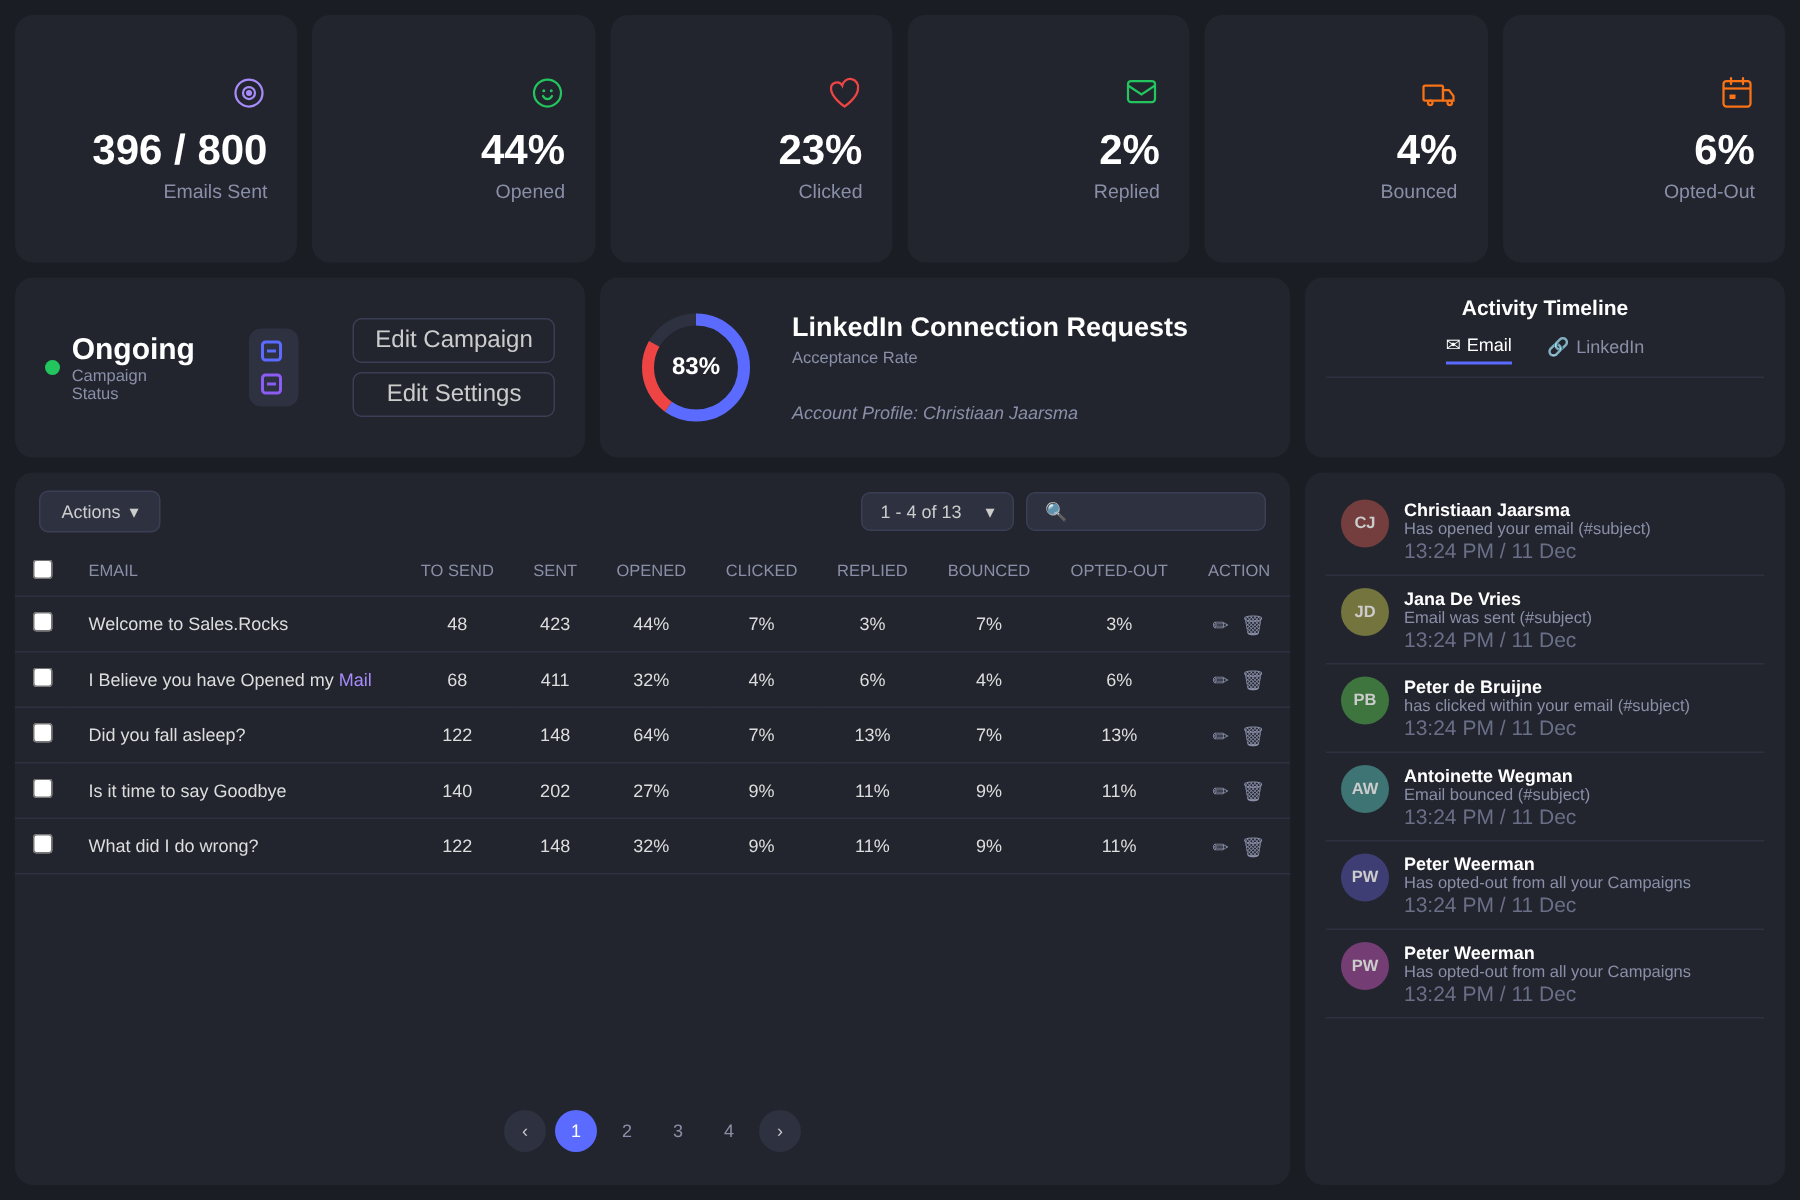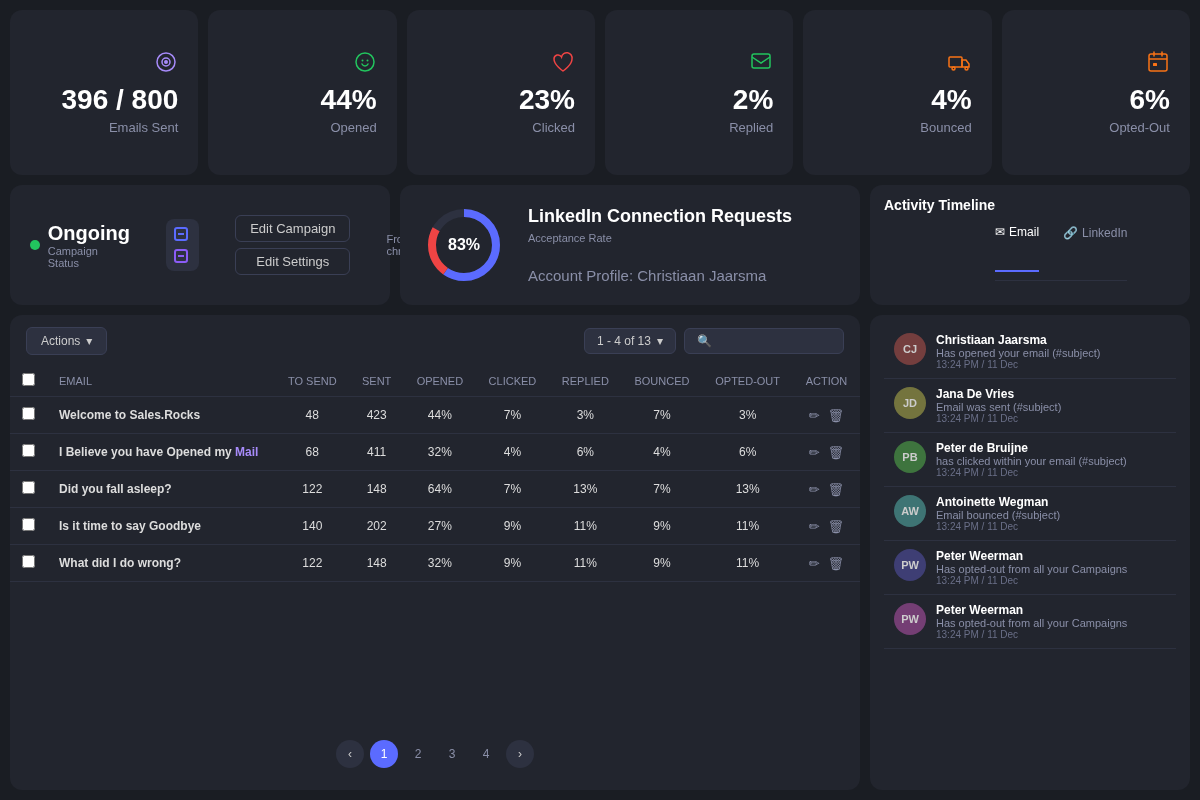--- a/index.html
+++ b/index.html
@@ -105,21 +105,21 @@
       gap: 6px;
     }
 
     .btn-edit {
       background: transparent;
       border: 1px solid #3a3f55;
       color: #ccc;
       border-radius: 6px;
       padding: 5px 14px;
       cursor: pointer;
-      font-size: 13px;
+      font-size: 16px;
       white-space: nowrap;
     }
 
     .from-email {
       font-size: 11px;
       color: #8a8fa8;
     }
 
     
     .linkedin-card {
@@ -158,23 +158,24 @@
       line-height: 1.2;
     }
 
     .linkedin-info .acceptance {
       font-size: 11px;
       color: #8a8fa8;
       margin-top: 4px;
     }
 
     .linkedin-info .account {
-      font-size: 15px;
+      font-size: 12px;
       color: #8a8fa8;
       margin-top: 23px;
+      font-style: italic;
     }
 
     .activity-title {
       font-size: 14px;
       font-weight: 600;
       text-align: center;
       margin-bottom: 10px;
     }
 
     .activity-tabs {
@@ -228,21 +229,21 @@
       font-size: 12px;
       font-weight: 600;
     }
 
     .activity-content .desc {
       font-size: 11px;
       color: #8a8fa8;
     }
 
     .activity-content .time {
-      font-size: 10px;
+      font-size: 14px;
       color: #6a6f88;
     }
 
     .table-panel {
       background: #22252e;
       border-radius: 12px;
       flex: 1;
       display: flex;
       flex-direction: column;
       overflow: hidden;
@@ -278,21 +279,21 @@
     .page-selector {
       background: #2d3140;
       border: 1px solid #3a3f55;
       color: #ccc;
       border-radius: 6px;
       padding: 5px 12px;
       font-size: 12px;
       cursor: pointer;
       display: flex;
       align-items: center;
-      gap: 6px;
+      gap: 16px;
     }
 
     .search-box {
       background: #2d3140;
       border: 1px solid #3a3f55;
       border-radius: 6px;
       padding: 5px 12px;
       color: #ccc;
       font-size: 12px;
       width: 160px;
@@ -324,21 +325,21 @@
     }
 
     .data-table td {
       padding: 10px 12px;
       border-bottom: 1px solid #2d3140;
       color: #ddd;
     }
 
     .email-link {
       color: #fff;
-      font-weight: 700;
+      font-weight: 400;
     }
 
     .email-link span.highlight {
       color: #a78bfa;
     }
 
     .action-icons {
       display: flex;
       gap: 8px;
       justify-content: center;
@@ -524,21 +525,21 @@
         </svg>
         <div class="donut-center-text">83%</div>
       </div>
       <div class="linkedin-info">
         <h3>LinkedIn Connection Requests</h3>
         <div class="acceptance">Acceptance Rate</div>
         <div class="account">Account Profile: Christiaan Jaarsma</div>
       </div>
     </div>
 
-    <div style="background:#22252e;border-radius:12px;width:320px;flex-shrink:0;display:flex;flex-direction:row;padding:12px 14px;overflow:hidden;" id="activity-panel-elem">
+    <div style="background:#22252e;border-radius:12px;width:320px;flex-shrink:0;display:flex;flex-direction:column;padding:12px 14px;overflow:hidden;" id="activity-panel-elem">
       <div class="activity-title">Activity Timeline</div>
       <div class="activity-tabs">
         <div class="activity-tab active">
           <span>✉</span>
           <span>Email</span>
         </div>
         <div class="activity-tab">
           <span>🔗</span>
           <span>LinkedIn</span>
         </div>

